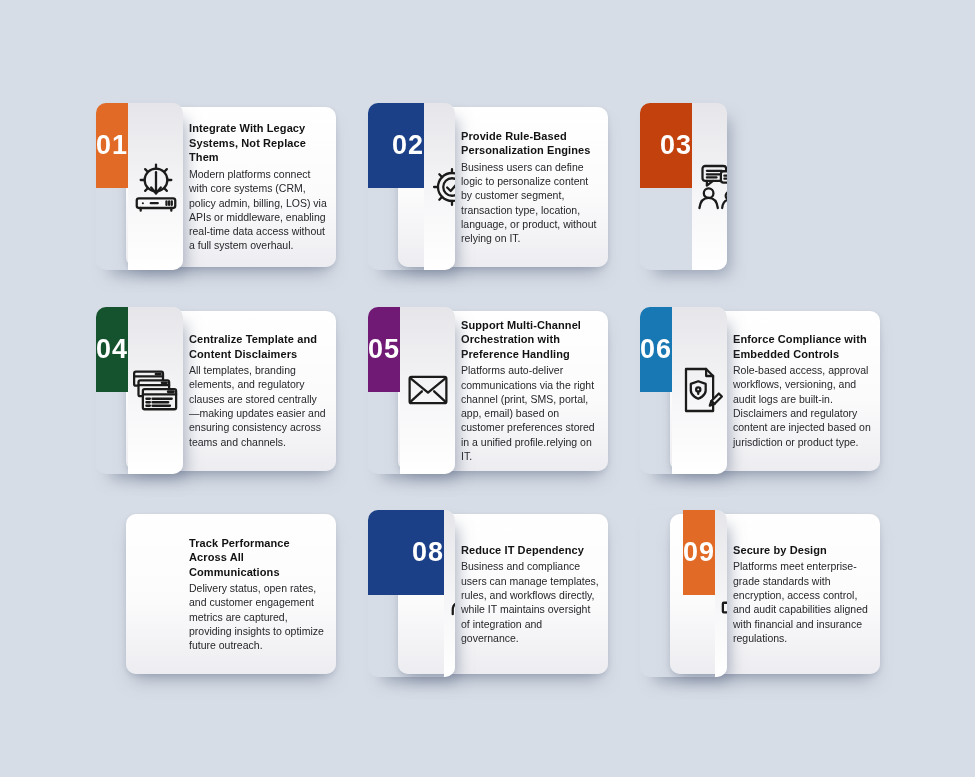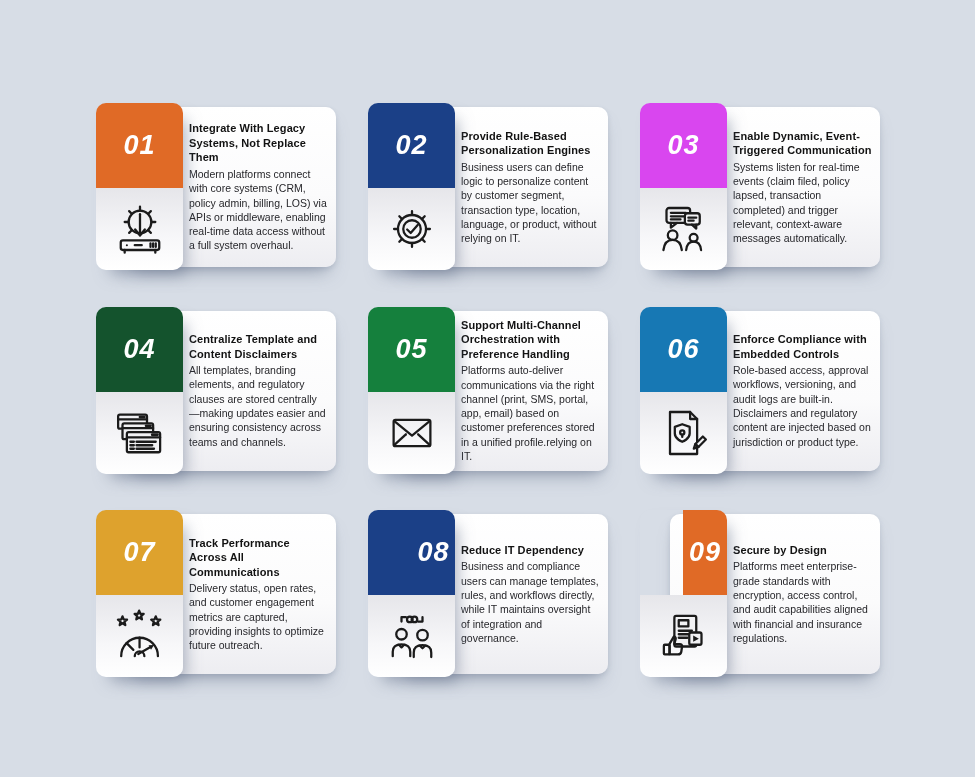--- a/index.html
+++ b/index.html
@@ -48,23 +48,22 @@
     line-height: 1.36;
   }
   .rail {
     position: absolute;
     left: 0; top: 0;
     width: 87px; height: 100%;
     border-radius: 10px;
     overflow: hidden;
     box-shadow: 8px 10px 16px -6px rgba(96,110,135,0.55);
     display: flex;
-    flex-direction: column;
+    flex-direction: row;
     z-index: 2;
-    font-style: italic;
   }
   .num {
     height: 85px;
     flex: none;
     display: flex;
     align-items: center;
     justify-content: center;
     color: #ffffff;
     font-size: 27px;
     font-weight: 700;
@@ -126,21 +125,21 @@
       </div>
     </div>
   </div>
 
   <div class="card">
     <div class="panel">
       <div class="title">Provide Rule-Based Personalization Engines</div>
       <div class="body">Business users can define logic to personalize content by customer segment, transaction type, location, language, or product, without relying on IT.</div>
     </div>
     <div class="rail">
-      <div class="num" style="background-color: rgb(27, 64, 135);">02</div>
+      <div class="num" style="background-color: rgb(27, 64, 135); padding-left: 24px;">02</div>
       <div class="iconbox">
         <svg class="icon" viewBox="0 0 64 64">
           <g class="ln">
             <line x1="48" y1="32" x2="52.5" y2="32"></line>
               <line x1="43.3" y1="20.7" x2="46.5" y2="17.5"></line>
             <line x1="32" y1="16" x2="32" y2="11.5"></line>
               <line x1="20.7" y1="20.7" x2="17.5" y2="17.5"></line>
             <line x1="16" y1="32" x2="11.5" y2="32"></line>
               <line x1="20.7" y1="43.3" x2="17.5" y2="46.5"></line>
             <line x1="32" y1="48" x2="32" y2="52.5"></line>
@@ -148,26 +147,22 @@
             <circle cx="32" cy="32" r="16"></circle>
             <circle cx="32" cy="32" r="10"></circle>
             <polyline points="26.5,32.5 30.5,36.5 38.5,27.5"></polyline>
           </g>
         </svg>
       </div>
     </div>
   </div>
 
   <div class="card">
-    <div class="panel">
-      <div class="title">Enable Dynamic, Event-Triggered Communication</div>
-      <div class="body">Systems listen for real-time events (claim filed, policy lapsed, transaction completed) and trigger relevant, context-aware messages automatically.</div>
-    </div>
-    <div class="rail">
-      <div class="num" style="background-color: #d946ef;">03</div>
+    <div class="rail">
+      <div class="num" style="background-color: #c2410c; padding-left: 20px;">03</div>
       <div class="iconbox">
         <svg class="icon" viewBox="0 0 64 64">
           <g class="ln">
             <rect x="12" y="8" width="27" height="17" rx="3"></rect>
             <polyline points="17,25 17,30.5 24,25"></polyline>
             <line x1="17" y1="13.5" x2="34" y2="13.5"></line>
             <line x1="17" y1="17.5" x2="34" y2="17.5"></line>
             <line x1="17" y1="21" x2="28" y2="21"></line>
             <rect class="fl" x="33" y="14" width="17" height="13" rx="3"></rect>
             <polyline points="46,27 46,31.5 41,27"></polyline>
@@ -213,21 +208,21 @@
       </div>
     </div>
   </div>
 
   <div class="card">
     <div class="panel">
       <div class="title">Support Multi-Channel Orchestration with Preference Handling</div>
       <div class="body">Platforms auto-deliver communications via the right channel (print, SMS, portal, app, email) based on customer preferences stored in a unified profile.relying on IT.</div>
     </div>
     <div class="rail">
-      <div class="num" style="background-color: #15803d;">05</div>
+      <div class="num" style="background-color: #701a75;">05</div>
       <div class="iconbox">
         <svg class="icon" viewBox="0 0 64 64">
           <g class="ln" stroke-width="3">
             <rect x="11" y="17" width="42" height="30" rx="2"></rect>
             <polyline points="12.5,19 32,35 51.5,19"></polyline>
             <line x1="12.5" y1="45" x2="25" y2="33.5"></line>
             <line x1="51.5" y1="45" x2="39" y2="33.5"></line>
           </g>
         </svg>
       </div>
@@ -254,40 +249,20 @@
           </g>
         </svg>
       </div>
     </div>
   </div>
 
   <div class="card">
     <div class="panel">
       <div class="title">Track Performance Across All Communications</div>
       <div class="body">Delivery status, open rates, and customer engagement metrics are captured, providing insights to optimize future outreach.</div>
-    </div>
-    <div class="rail">
-      <div class="num" style="background-color: rgb(222, 162, 45);">07</div>
-      <div class="iconbox">
-        <svg class="icon" viewBox="0 0 64 64">
-          <g class="ln" stroke-width="2.2">
-            <polygon points="12,9.5 13.4,13.1 17.2,13.3 14.3,15.7 15.2,19.5 12,17.4 8.8,19.5 9.7,15.7 6.8,13.3 10.6,13.1"></polygon>
-            <polygon points="31,3 32.4,6.6 36.2,6.8 33.3,9.2 34.2,13 31,10.9 27.8,13 28.7,9.2 25.8,6.8 29.6,6.6"></polygon>
-            <polygon points="50,9.5 51.4,13.1 55.2,13.3 52.3,15.7 53.2,19.5 50,17.4 46.8,19.5 47.7,15.7 44.8,13.3 48.6,13.1"></polygon>
-          </g>
-          <g class="ln">
-            <path d="M10.5,55 A21,21 0 0 1 52.5,55"></path>
-            <line x1="24.4" y1="47.9" x2="16.7" y2="40.2"></line>
-            <line x1="31.5" y1="45" x2="31.5" y2="34"></line>
-            <path d="M26,55 a5.5,5.5 0 0 1 11,0"></path>
-            <line x1="30" y1="52.5" x2="44" y2="44.5"></line>
-          </g>
-          <polygon class="dk" points="48,42.3 41.8,42.6 44.6,47.6"></polygon>
-        </svg>
-      </div>
     </div>
   </div>
 
   <div class="card">
     <div class="panel">
       <div class="title">Reduce IT Dependency</div>
       <div class="body">Business and compliance users can manage templates, rules, and workflows directly, while IT maintains oversight of integration and governance.</div>
     </div>
     <div class="rail">
       <div class="num" style="background-color: rgb(27, 64, 135); padding-left: 44px;">08</div>

